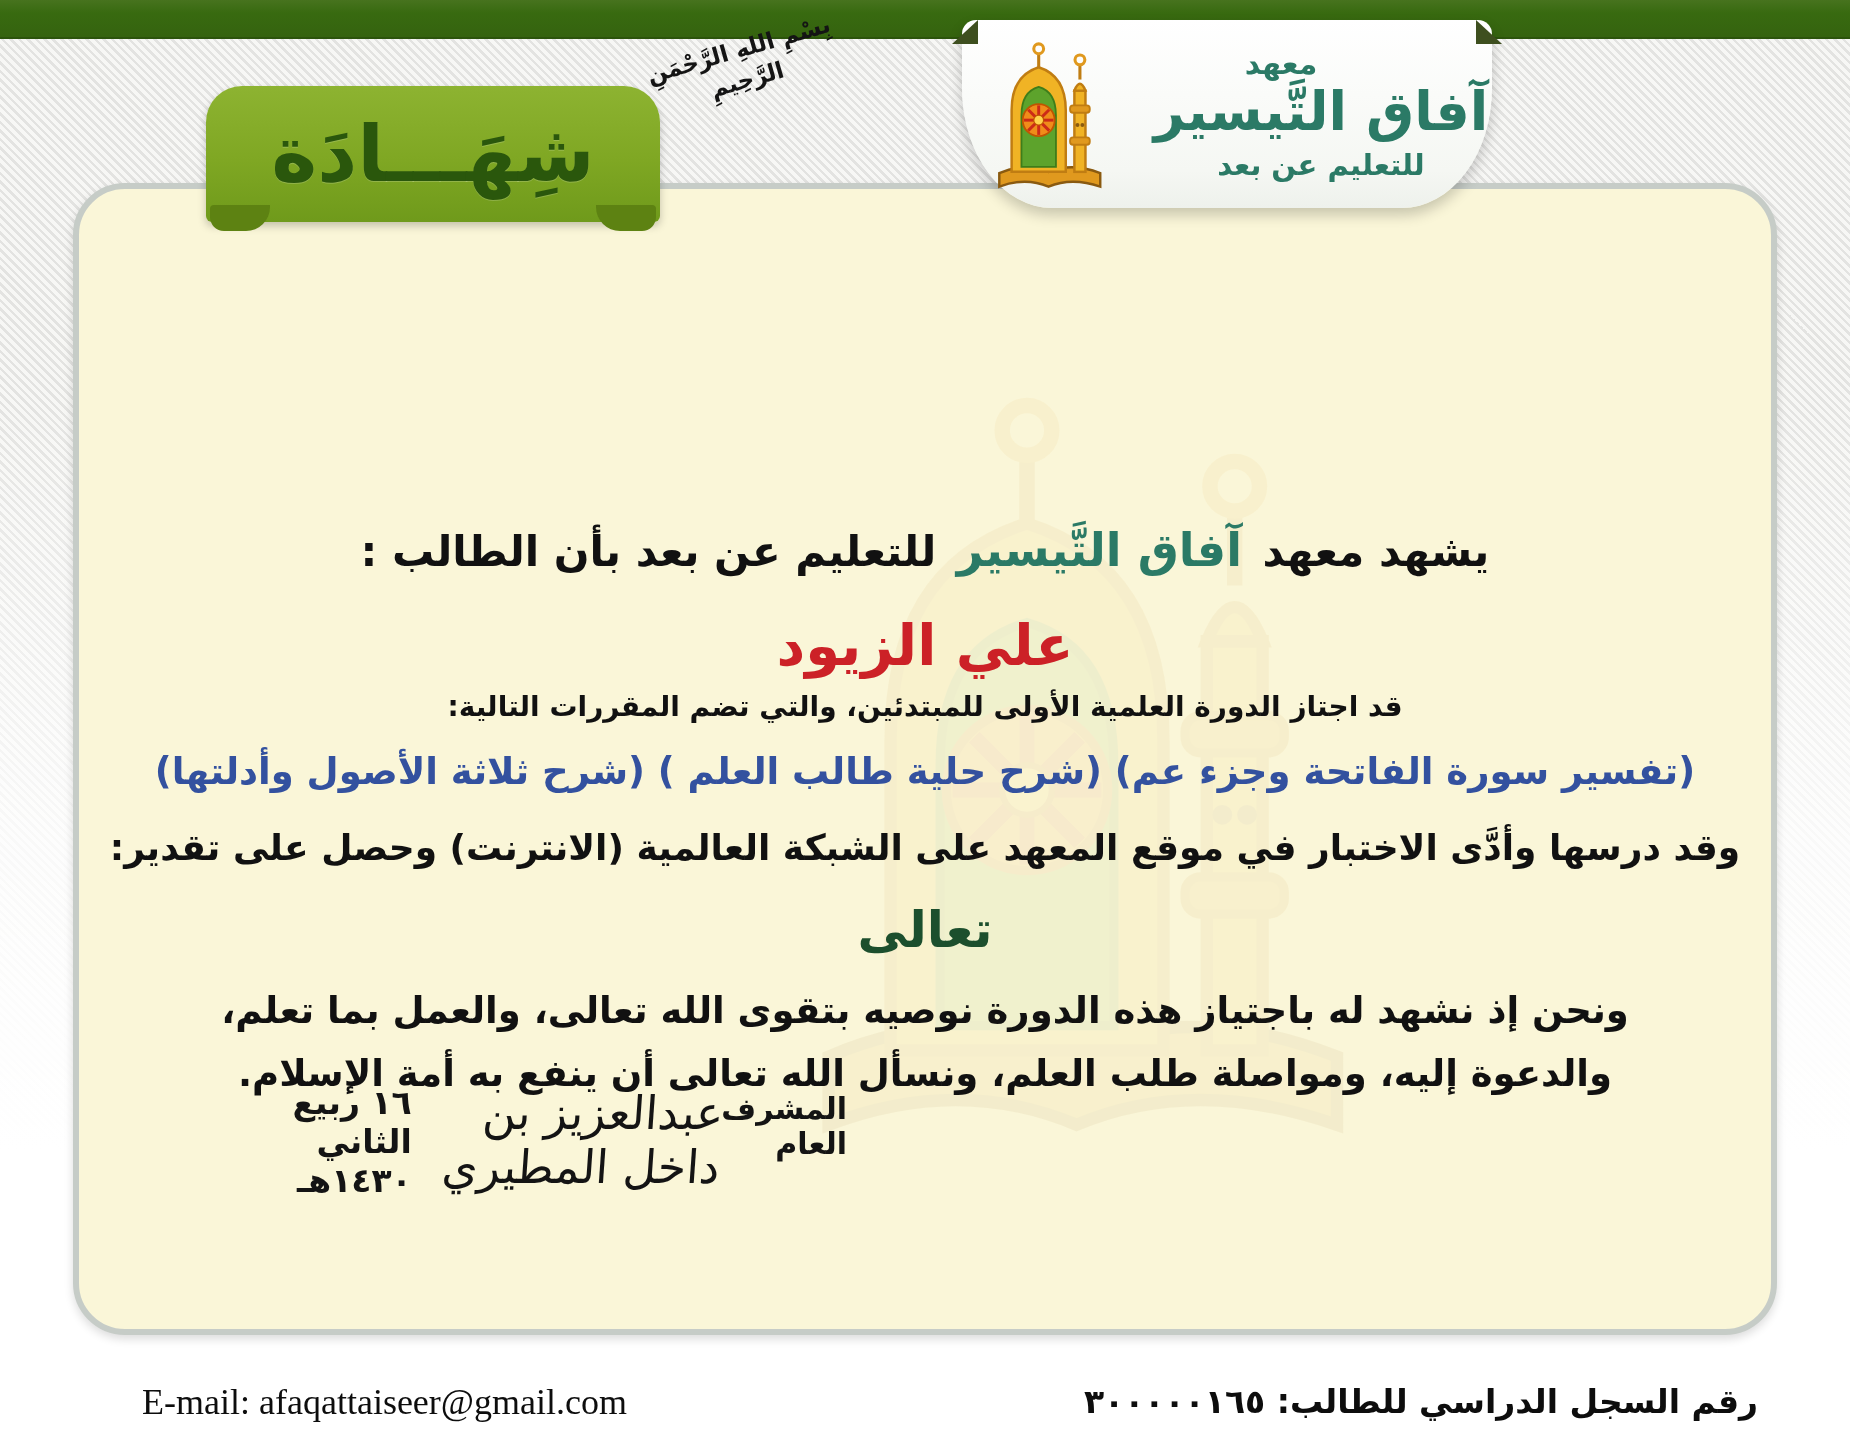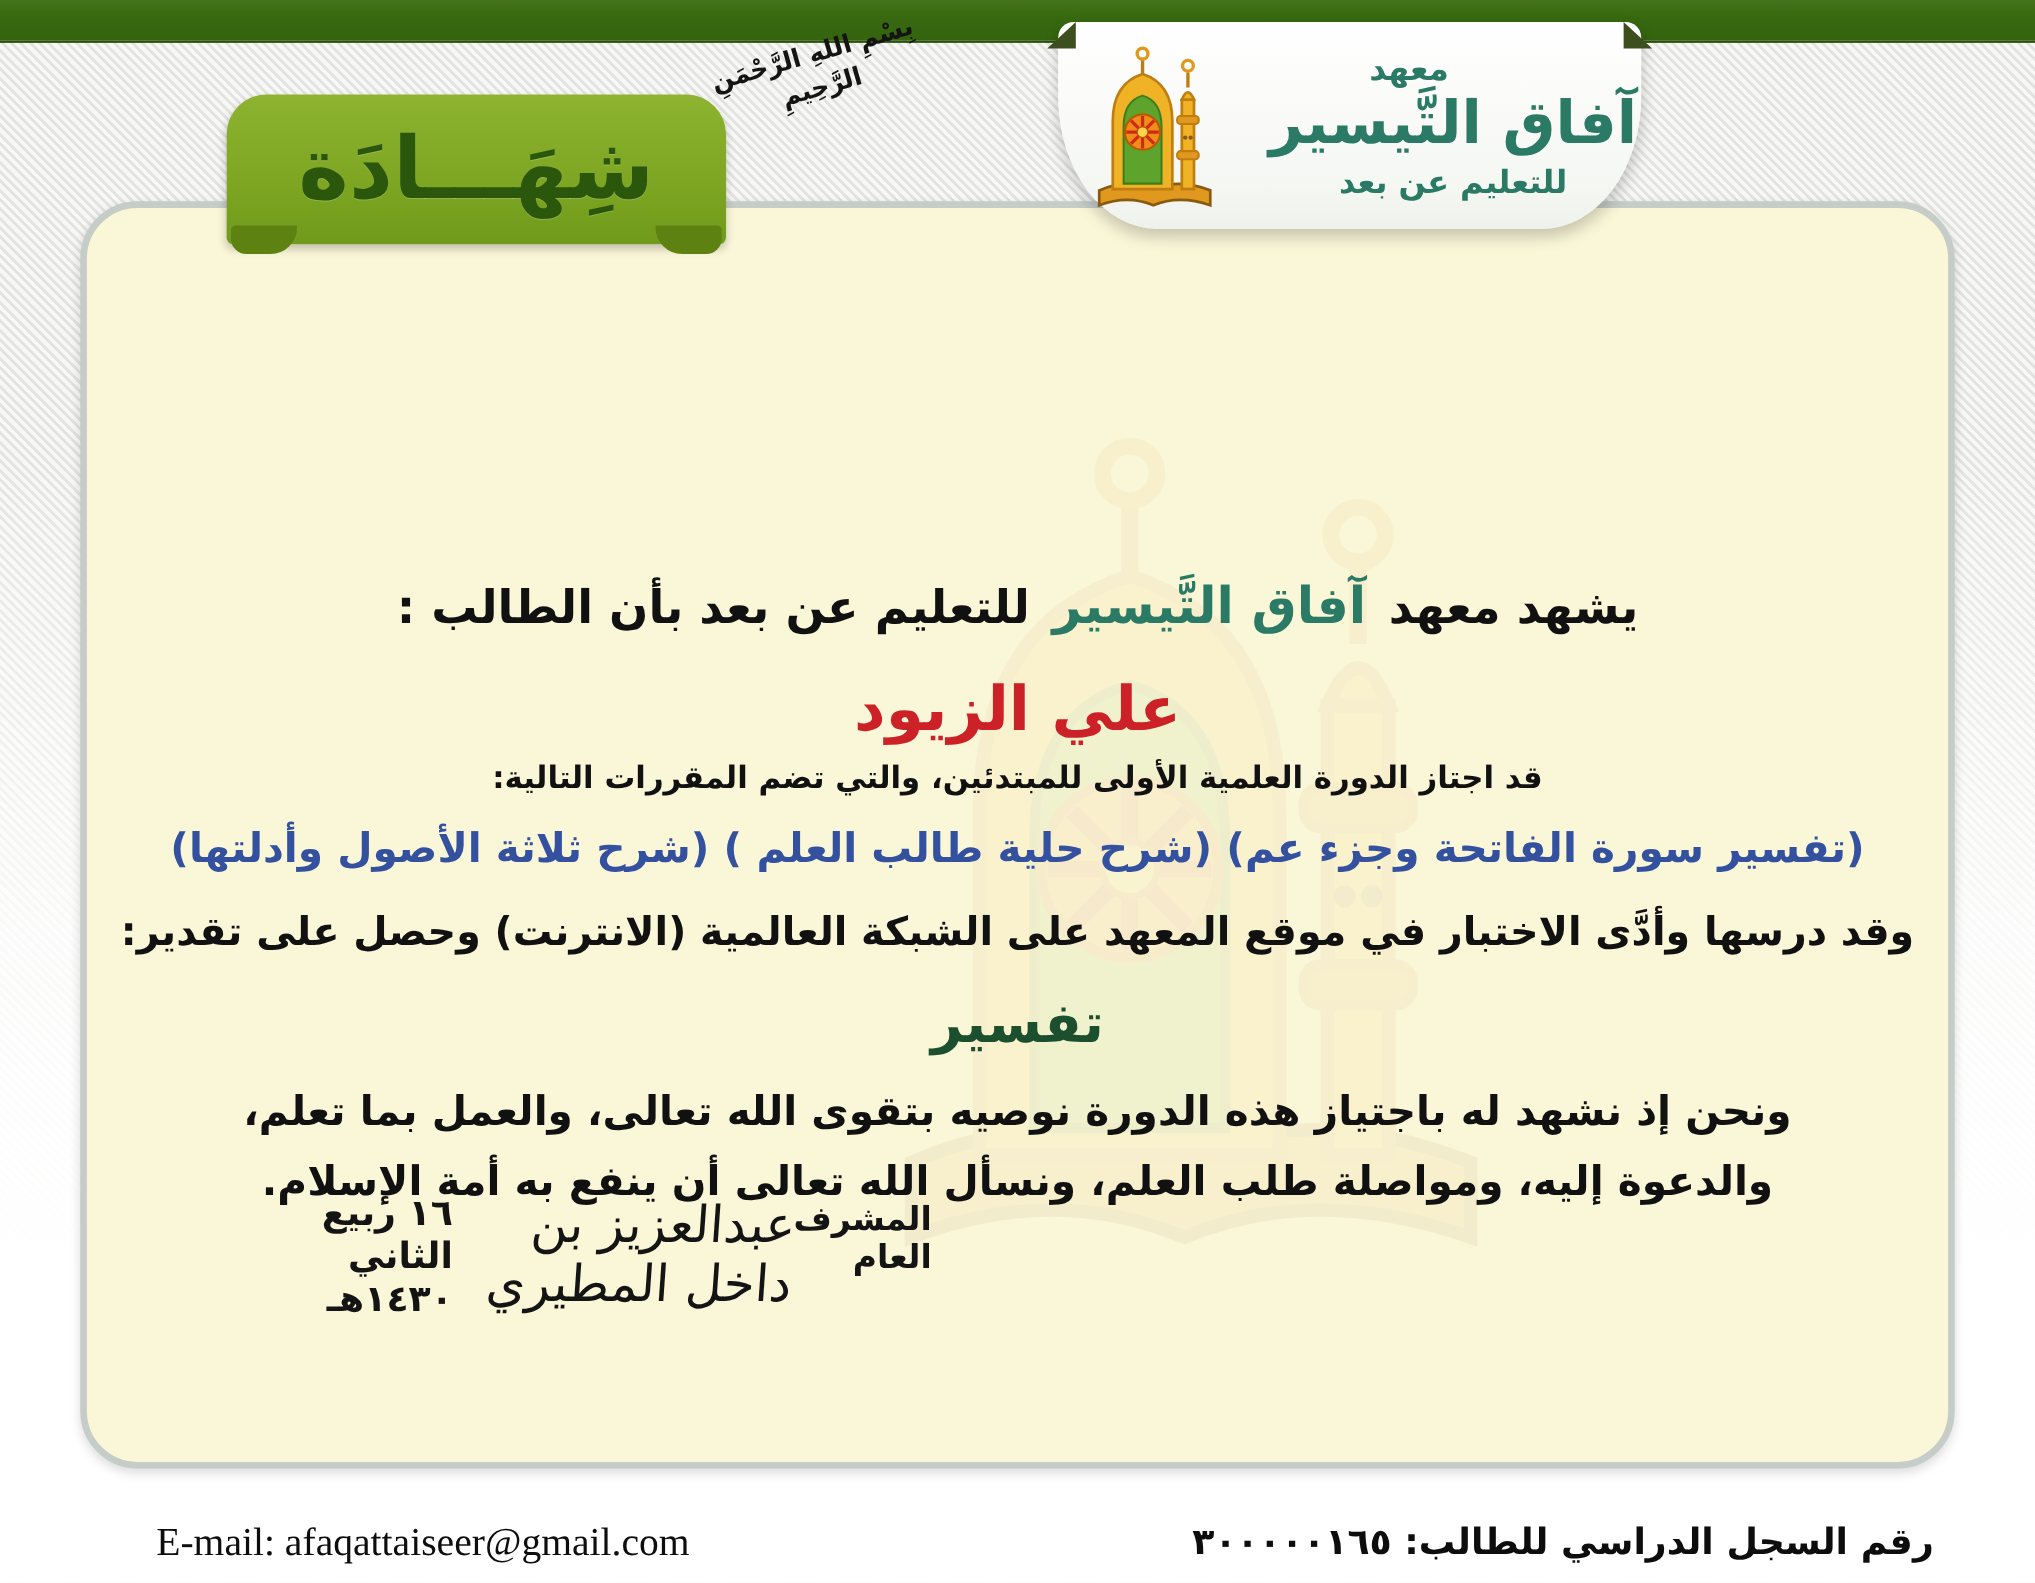--- a/index.html
+++ b/index.html
@@ -178,21 +178,21 @@
     <div class="panel-text">
       <div class="l-intro">
         <span>يشهد معهد</span>
         <span class="inline-logo">آفاق التَّيسير</span>
         <span>للتعليم عن بعد بأن الطالب :</span>
       </div>
       <div class="l-name">علي الزيود</div>
       <div class="l-course">قد اجتاز الدورة العلمية الأولى للمبتدئين، والتي تضم المقررات التالية:</div>
       <div class="l-courses">(تفسير سورة الفاتحة وجزء عم) (شرح حلية طالب العلم ) (شرح ثلاثة الأصول وأدلتها)</div>
       <div class="l-exam">وقد درسها وأدَّى الاختبار في موقع المعهد على الشبكة العالمية (الانترنت) وحصل على تقدير:</div>
-      <div class="l-grade">تفسير</div>
+      <div class="l-grade">تعالى</div>
       <div class="l-adv1">ونحن إذ نشهد له باجتياز هذه الدورة نوصيه بتقوى الله تعالى، والعمل بما تعلم،</div>
       <div class="l-adv2">والدعوة إليه، ومواصلة طلب العلم، ونسأل الله تعالى أن ينفع به أمة الإسلام.</div>
     </div>
 
     <div class="supervisor">
       <div class="sup-title">المشرف العام</div>
       <div class="sup-sign">عبدالعزيز بن داخل المطيري</div>
       <div class="sup-date">١٦ ربيع الثاني ١٤٣٠هـ</div>
     </div>
   </div>

